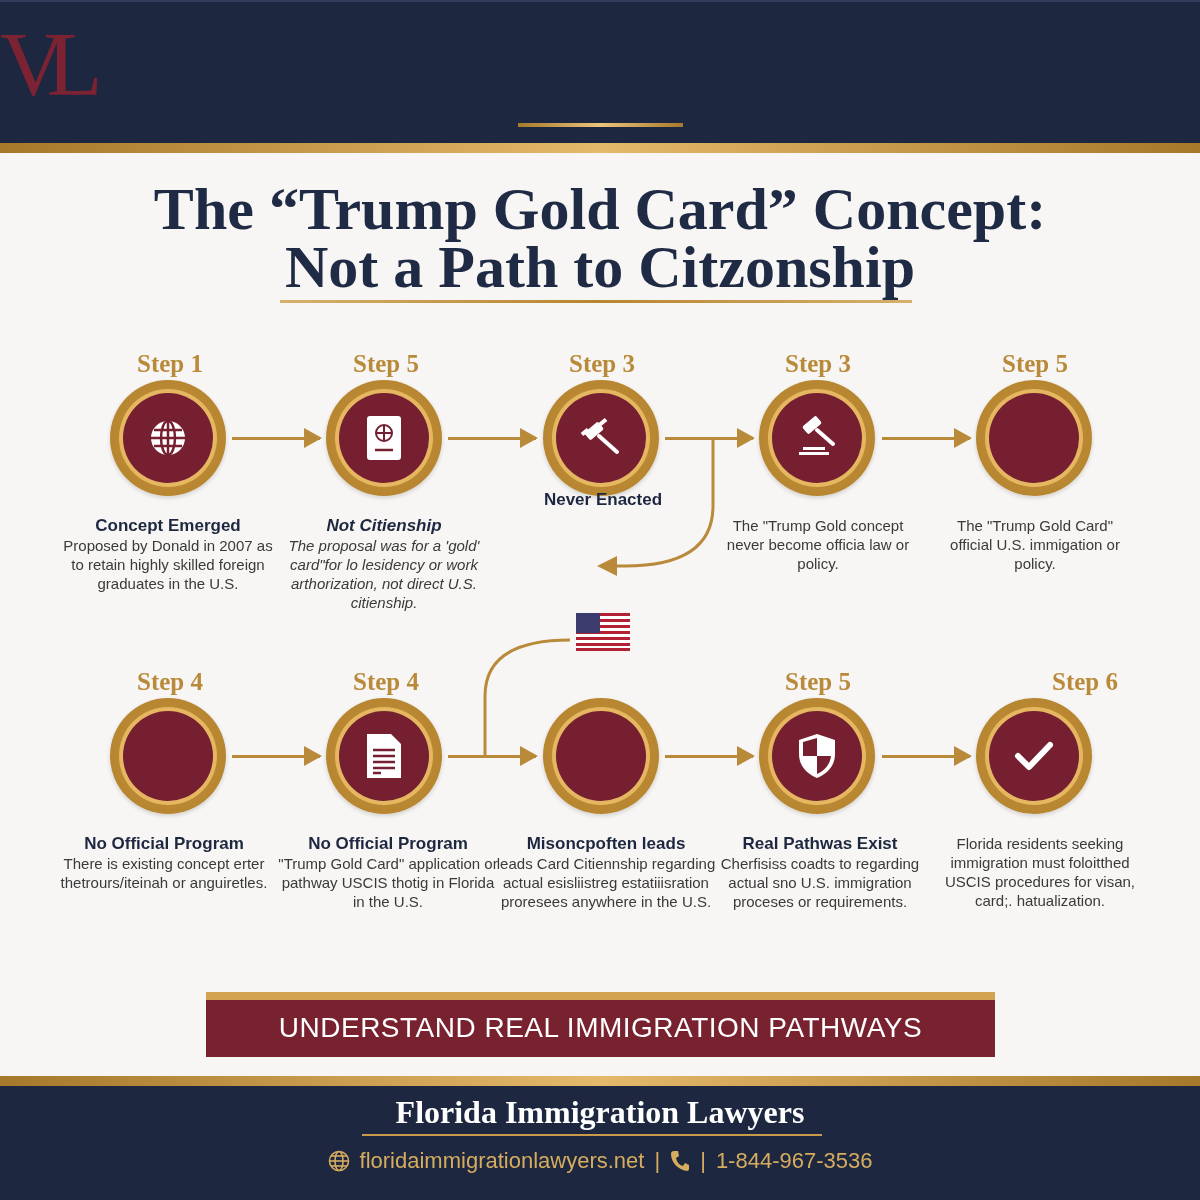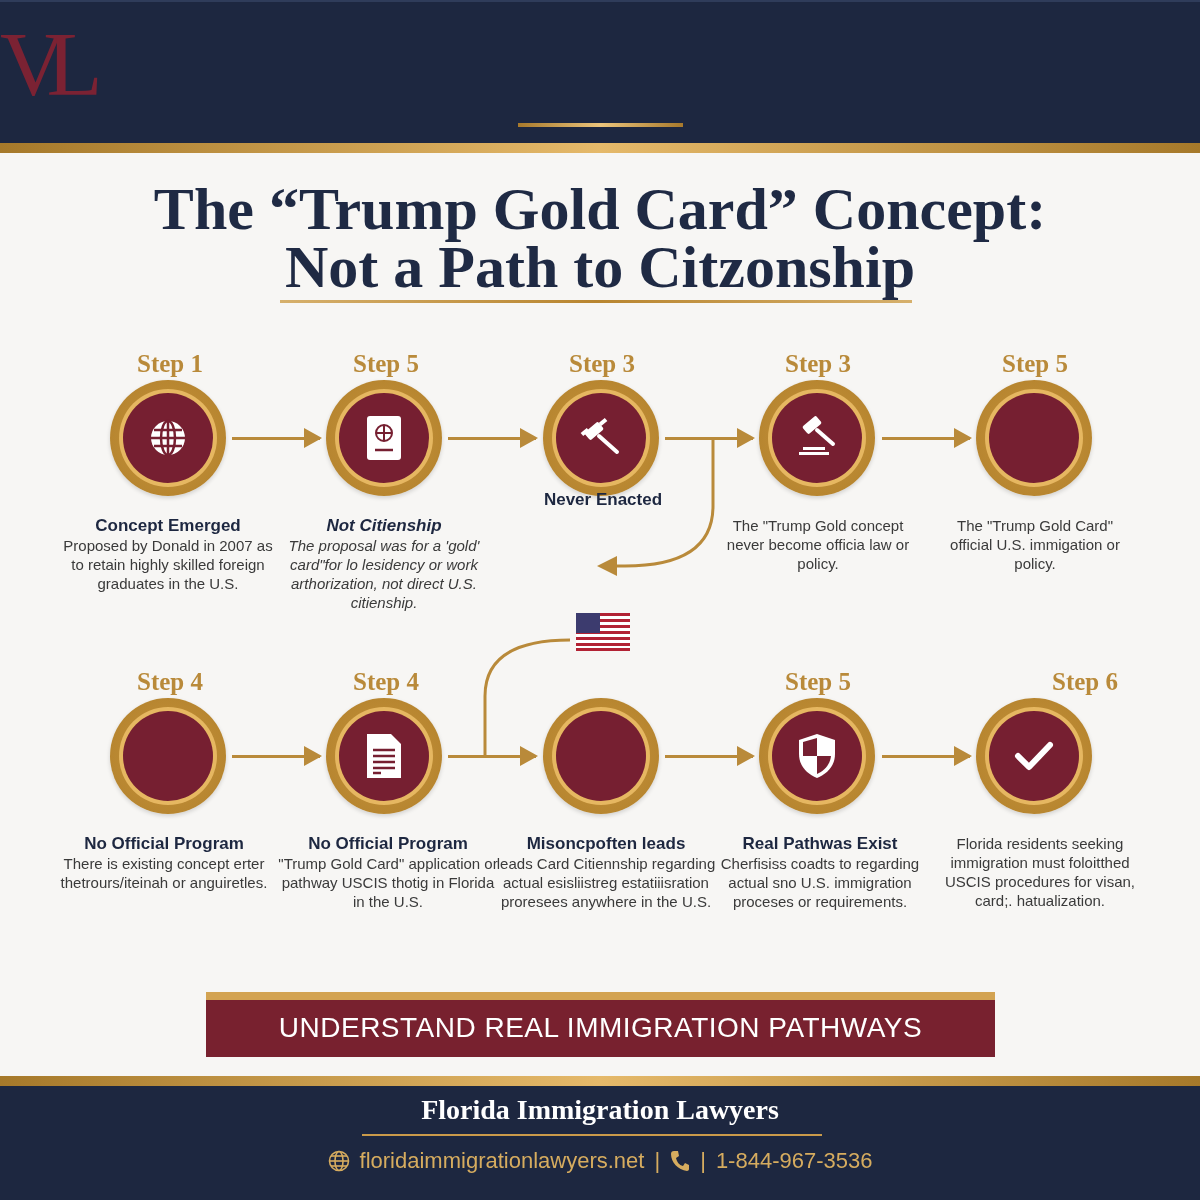--- a/index.html
+++ b/index.html
@@ -24,21 +24,21 @@
   .arrow::after { content: ""; position: absolute; right: -2px; top: -9px; border-left: 18px solid #b98a3a; border-top: 10px solid transparent; border-bottom: 10px solid transparent; }
 
   .desc { position: absolute; width: 220px; text-align: center; color: #2a2a2a; }
   .desc .h { font-weight: bold; font-size: 17px; color: #1d2740; line-height: 20px; }
   .desc .b { font-size: 15px; line-height: 19px; color: #3a3a3a; }
 
   .cta { position: absolute; left: 206px; top: 992px; width: 789px; height: 65px; background: #78212f; border-top: 8px solid #d3a352; }
   .cta span { display: block; text-align: center; color: #fff; font-weight: normal; font-size: 28px; line-height: 56px; letter-spacing: 0.5px; }
 
   .footer { position: absolute; left: 0; top: 1086px; width: 1200px; height: 114px; background: #1d2740; }
-  .footer-title { position: absolute; left: 0; width: 1200px; top: 8px; text-align: center; font-family: "Liberation Serif", serif; font-weight: bold; color: #fff; font-size: 28px; }
+  .footer-title { position: absolute; left: 0; width: 1200px; top: 8px; text-align: center; font-family: "Liberation Serif", serif; font-weight: bold; color: #fff; font-size: 32px; }
   .footer-rule { position: absolute; left: 362px; top: 48px; width: 460px; height: 2px; background: #c99a4a; }
   .footer-contact { position: absolute; left: 0; width: 1200px; top: 62px; text-align: center; color: #d6ac5f; font-size: 22px; display: flex; justify-content: center; align-items: center; gap: 10px; }
 </style>
 </head>
 <body>
 
 <div class="header">
   <div class="logo">VL</div>
   <div class="logo-underline"></div>
 </div>

